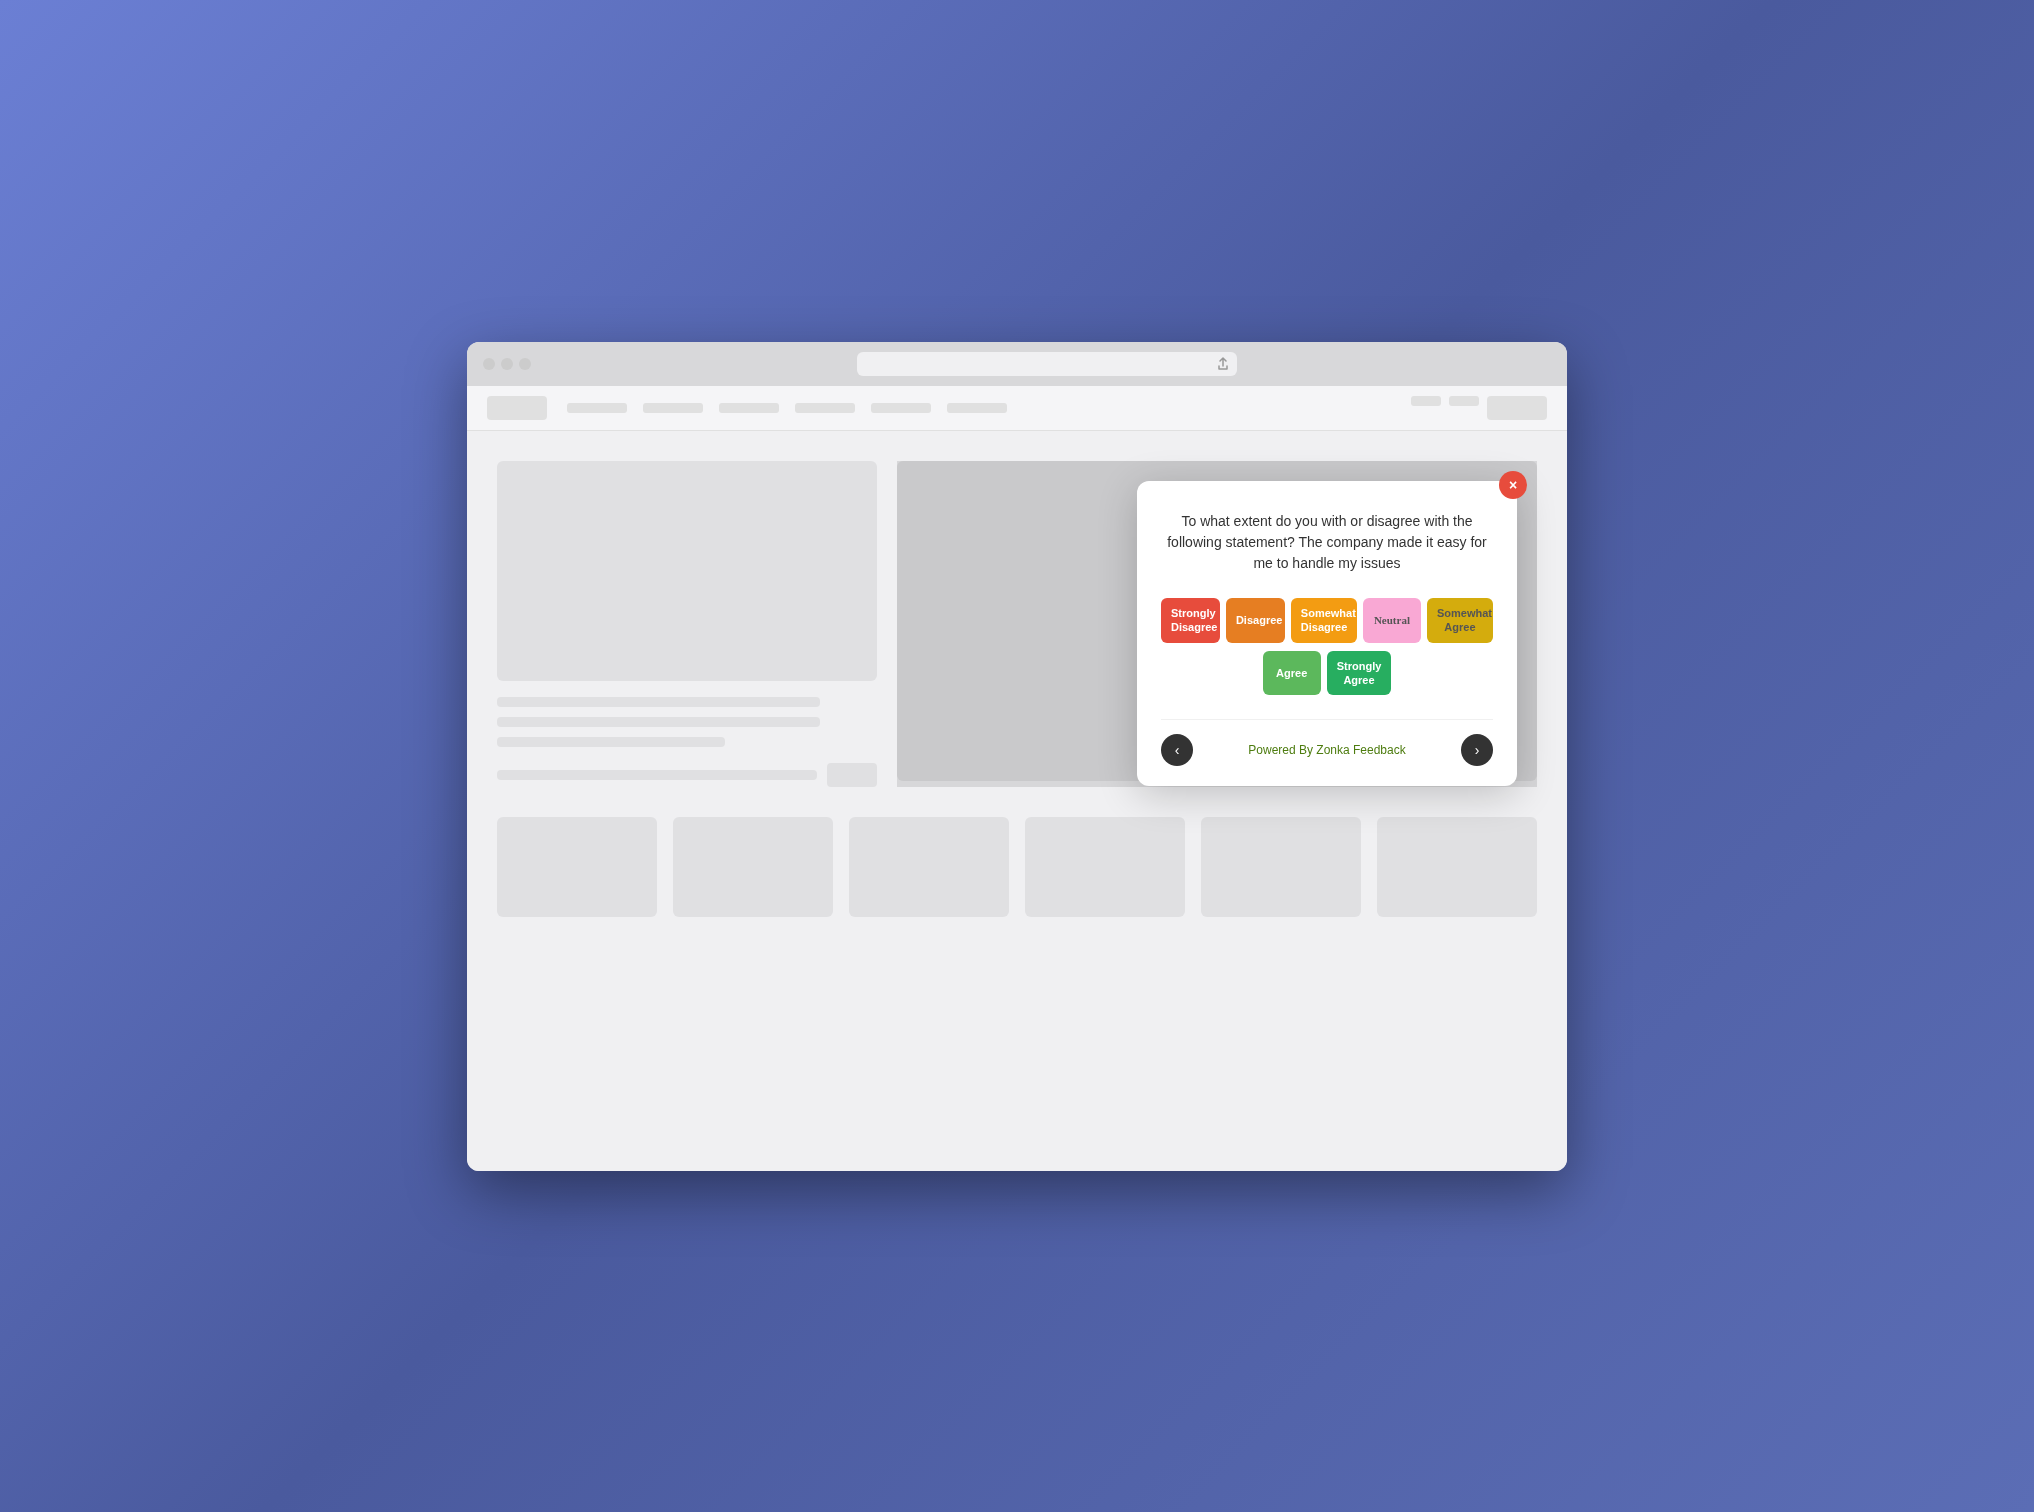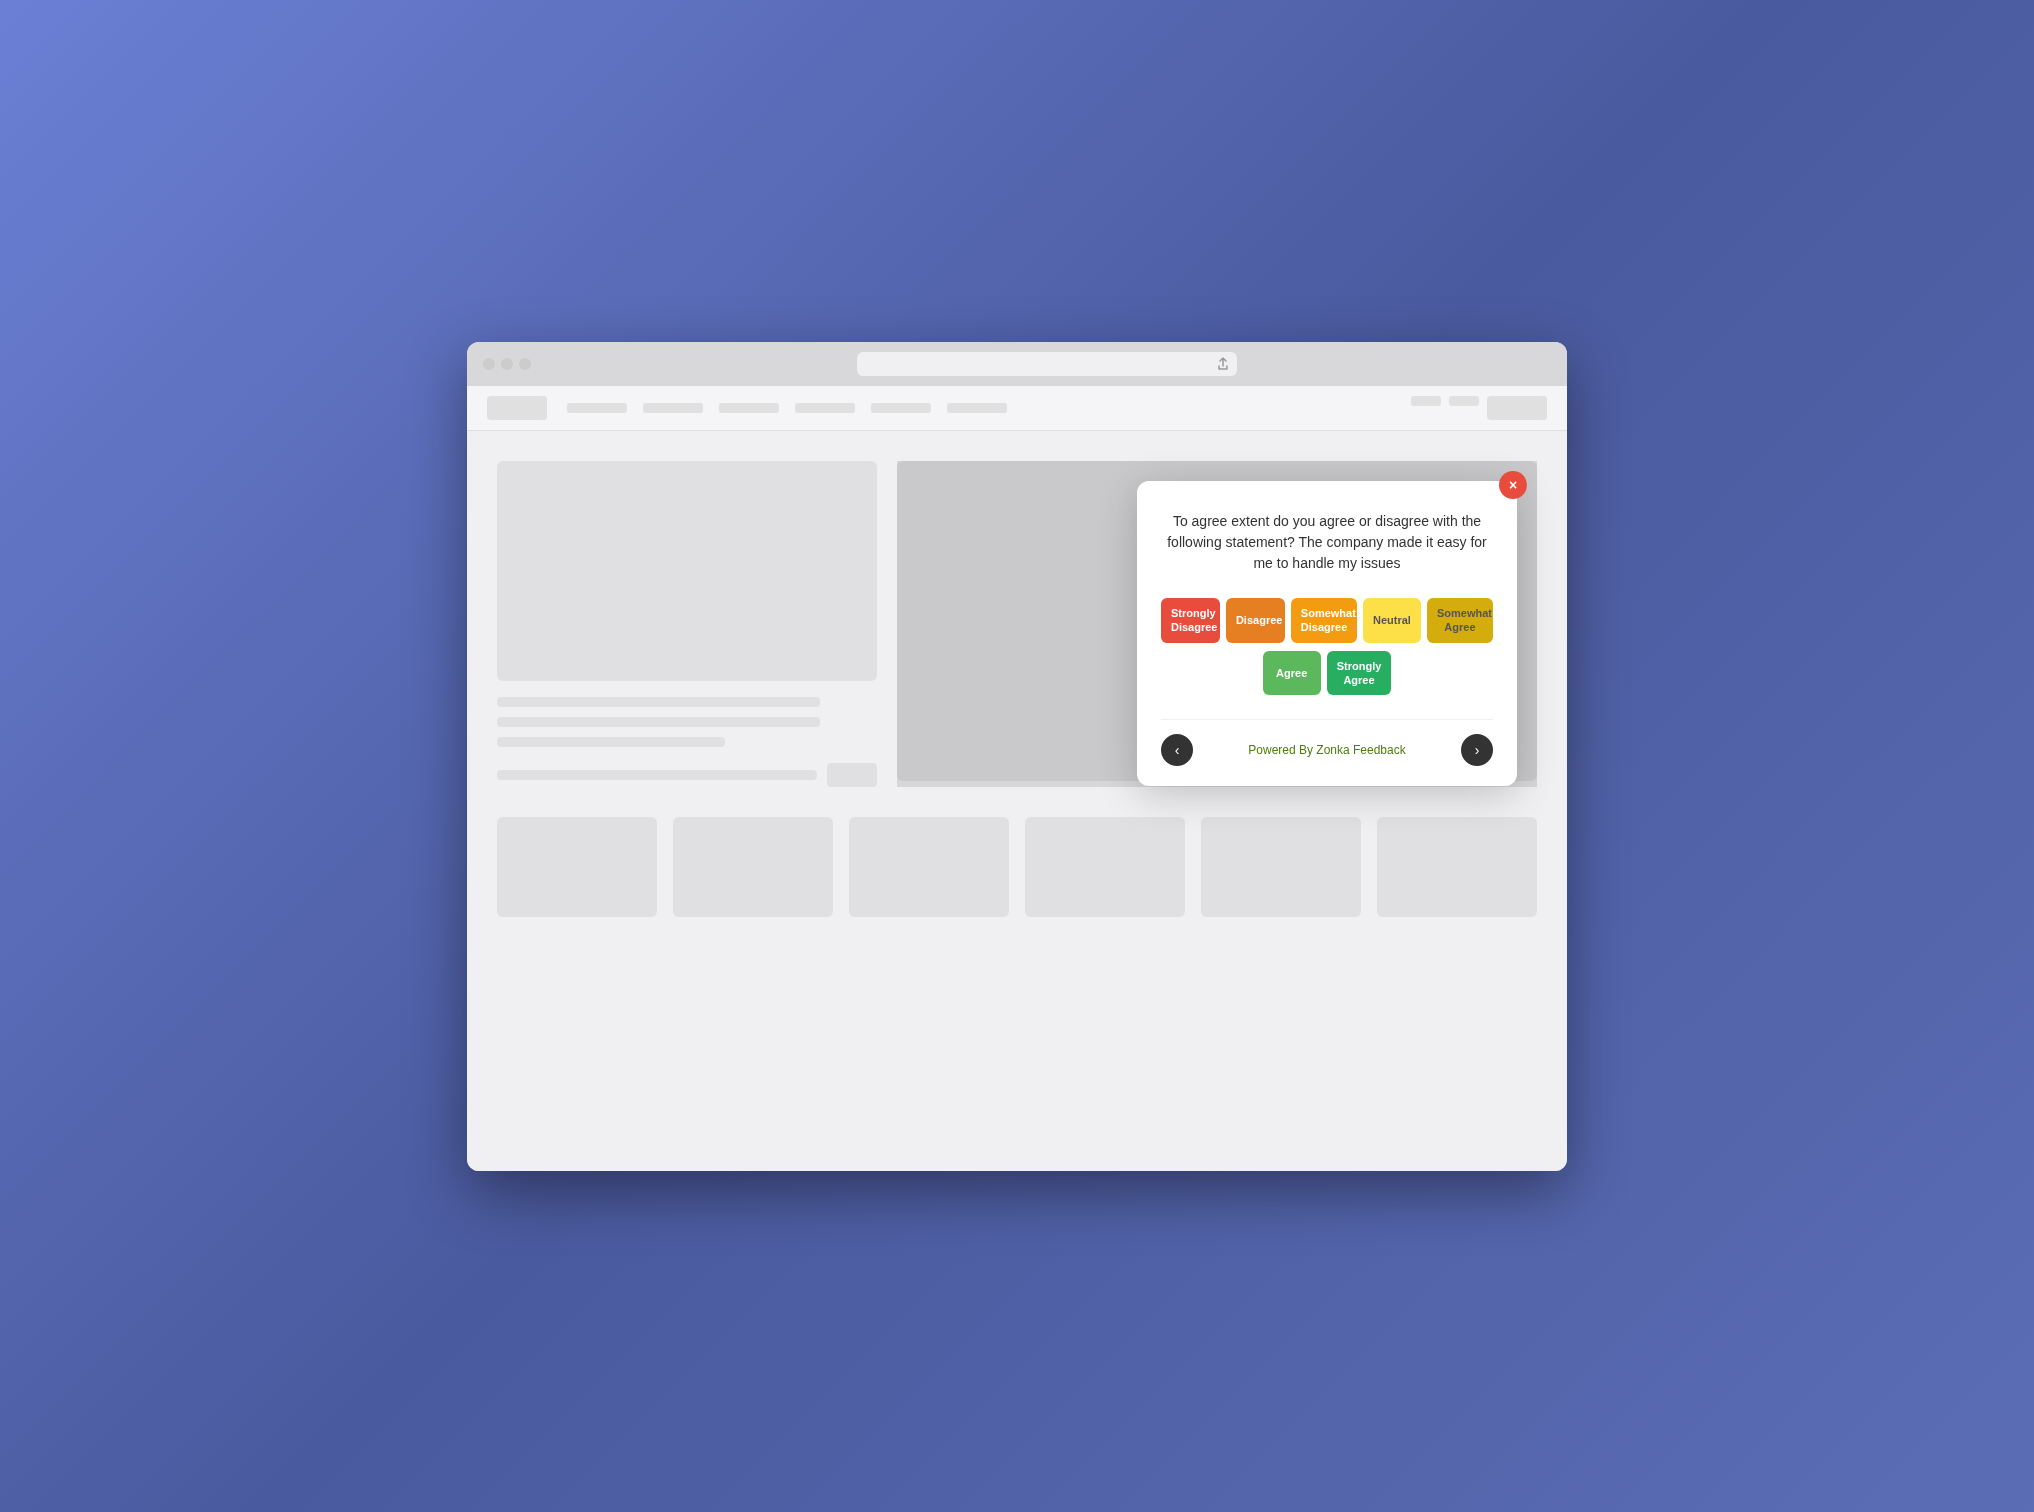--- a/index.html
+++ b/index.html
@@ -259,21 +259,21 @@
       cursor: pointer;
       color: white;
       text-align: center;
       line-height: 1.3;
       min-width: 58px;
     }
 
     .btn-strongly-disagree { background: #e74c3c; }
     .btn-disagree { background: #e67e22; }
     .btn-somewhat-disagree { background: #f39c12; }
-    .btn-neutral { background: #fde047; color: #555; }
+    .btn-neutral { background: #f9a8d4; color: #555; font-family: Liberation Serif, serif; }
     .btn-somewhat-agree { background: #d4ac0d; color: #555; }
     .btn-agree { background: #5cb85c; }
     .btn-strongly-agree { background: #27ae60; }
 
     .modal-footer {
       display: flex;
       align-items: center;
       justify-content: space-between;
       border-top: 1px solid #f0f0f0;
       padding-top: 14px;
@@ -351,21 +351,21 @@
       </div>
 
       <div class="content-right">
         <div class="right-image-placeholder"></div>
 
         <div class="modal-overlay">
           <div class="modal">
 
             <button class="modal-close">×</button>
 
-            <p class="modal-question">To agree extent do you agree or disagree with the following statement? The company made it easy for me to handle my issues</p>
+            <p class="modal-question">To what extent do you with or disagree with the following statement? The company made it easy for me to handle my issues</p>
 
             <div class="rating-buttons-row1">
               <button class="rating-btn btn-strongly-disagree">Strongly<br>Disagree</button>
               <button class="rating-btn btn-disagree">Disagree</button>
               <button class="rating-btn btn-somewhat-disagree">Somewhat<br>Disagree</button>
               <button class="rating-btn btn-neutral">Neutral</button>
               <button class="rating-btn btn-somewhat-agree">Somewhat<br>Agree</button>
             </div>
 
             <div class="rating-buttons-row2">

